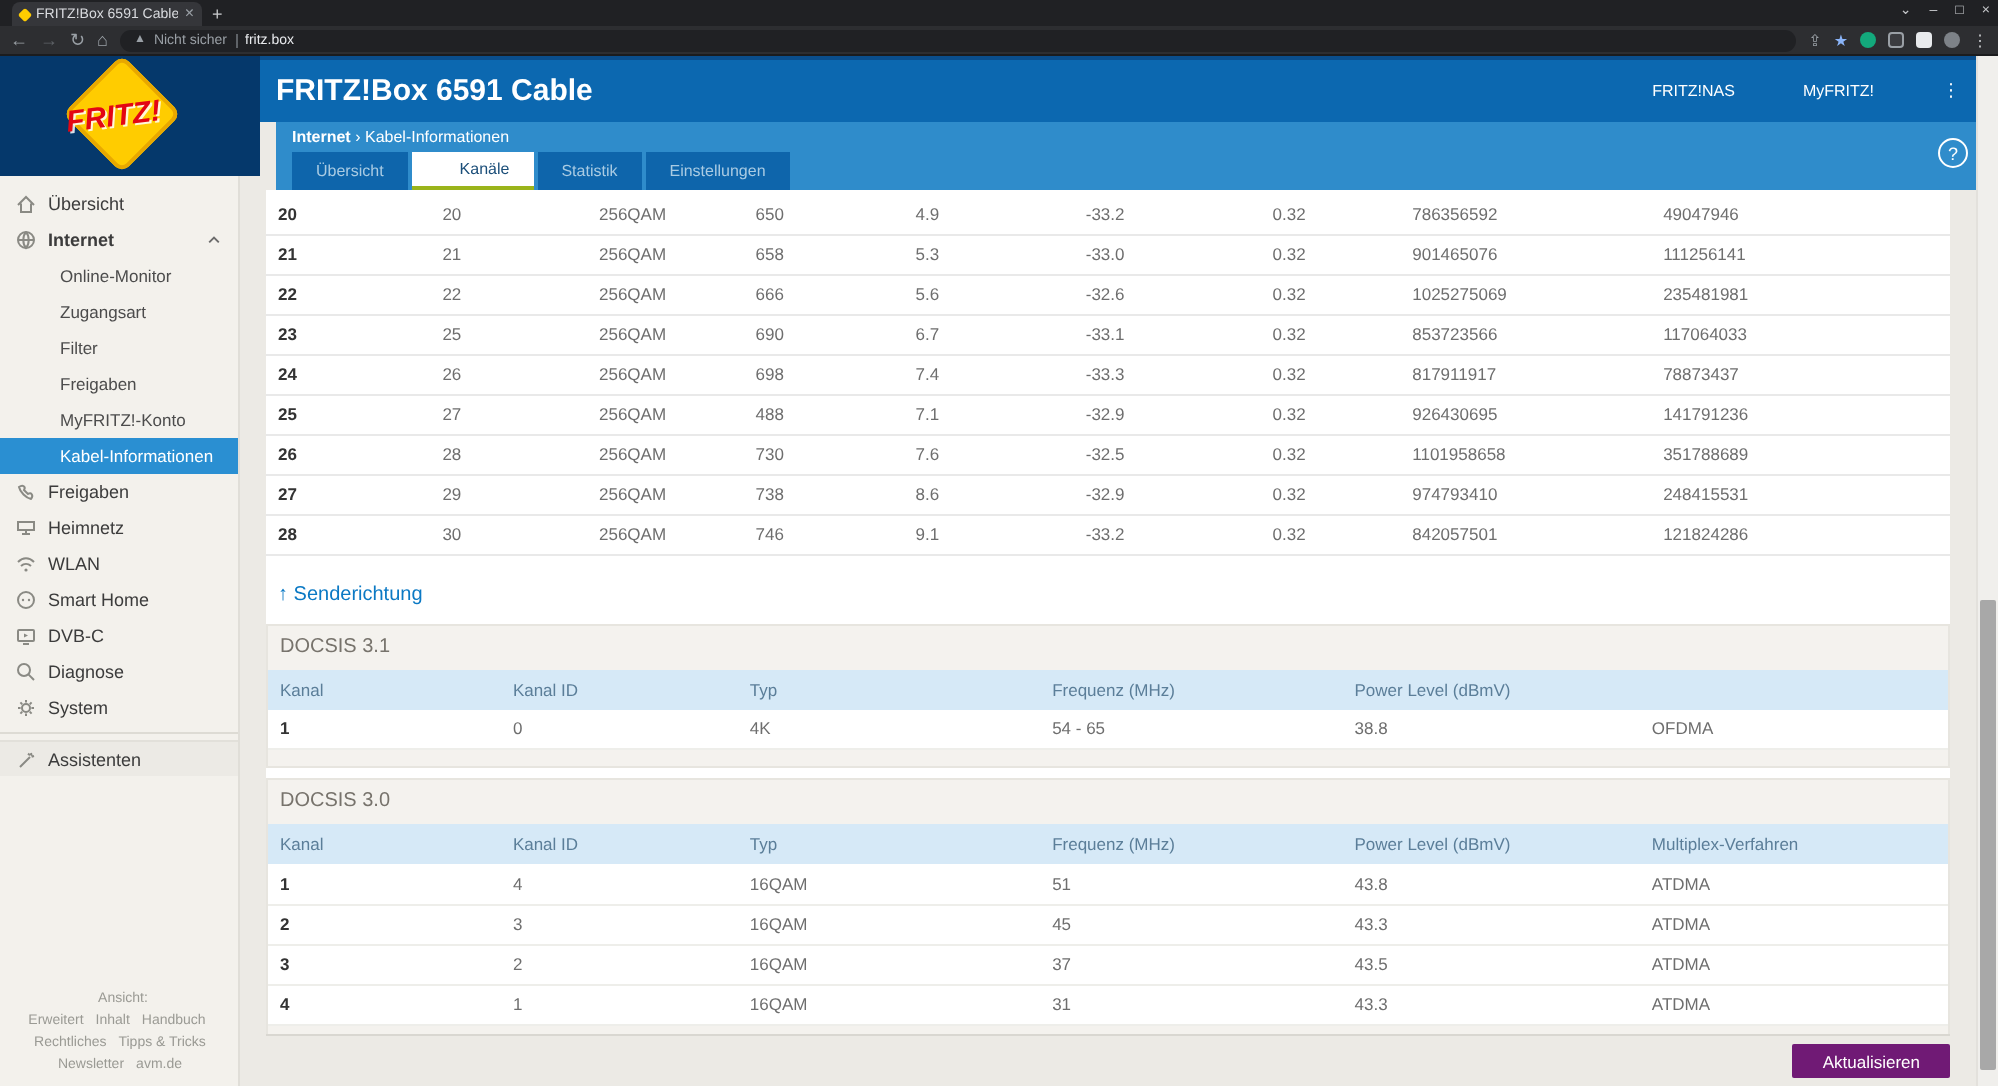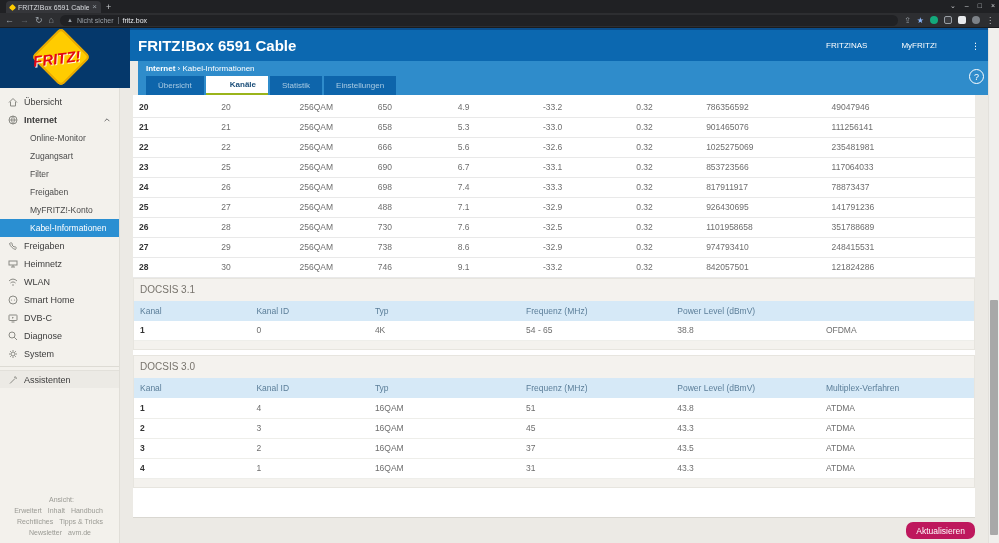--- a/index.html
+++ b/index.html
@@ -51,21 +51,21 @@
   .hdr-menu { color:#fff; font-size:9px; margin-right:8px; }
 
   .sub-band { position:absolute; left:138px; top:33px; width:858px; height:34px; background:#2f8ccb; }
   .crumb { position:absolute; left:8px; top:3px; color:#fff; font-size:8px; }
   .crumb b { font-weight:bold; }
   .help-btn { position:absolute; right:12px; top:8px; width:15px; height:15px; border:1px solid #fff;
     border-radius:50%; color:#fff; font-size:9px; text-align:center; line-height:14px; }
   .tabs { position:absolute; left:8px; bottom:0; display:flex; gap:2px; }
   .ftab { height:19px; padding:0 12px; background:#0e65ab; color:#a9cbe3; font-size:8px;
     display:flex; align-items:center; }
-  .ftab.active { background:#fff; color:#1b4e79; font-weight:bold; border-bottom:2px solid #9ab41b;padding-left:24px; }
+  .ftab.active { background:#fff; color:#1b4e79; font-weight:normal; border-bottom:2px solid #9ab41b;padding-left:24px; }
 
   
   .sidebar { position:absolute; left:0; top:60px; width:120px; height:455px; background:#f3f1ec;
     border-right:1px solid #e0ded8; padding-top:5px; }
   .sb-item { height:18px; display:flex; align-items:center; gap:6px; padding-left:8px;
     font-size:9px; color:#3c3c3c; position:relative; }
   .sb-item svg { width:10px; height:10px; stroke:#8a8a84; fill:none; stroke-width:1; flex:none; }
   .sb-chev { position:absolute; right:8px; top:5px; }
   .sb-chev svg { width:8px; height:8px; stroke:#6b6b6b; fill:none; stroke-width:1.2; }
   .sb-sub { height:18px; display:flex; align-items:center; padding-left:30px; font-size:8.5px; color:#4c4c4c; }
@@ -90,22 +90,22 @@
   .docsis-card { background:#f4f2ee; border:1px solid #e7e5df; margin:0 0 5px 0; padding-bottom:8px; }
   .docsis-title { height:22px; line-height:22px; padding-left:6px; font-size:10px; color:#77736c; }
   .dc-table { font-size:8.5px; color:#6e6e6e; }
   .dc-table th { height:20px; background:#d6e9f7; color:#5b7e99; font-weight:normal; text-align:left;
     padding:0 4px; font-size:8.5px; white-space:nowrap; overflow:hidden;margin-left:40px; }
   .dc-table th:first-child, .dc-table td:first-child { padding-left:6px; }
   .dc-table td { height:20px; padding:0 4px; background:#fff; border-bottom:1px solid #eeeeea;
     white-space:nowrap; overflow:hidden; }
   .dc-table tr td:first-child { font-weight:bold; color:#333; }
 
-  .refresh-btn { position:absolute; right:24px; bottom:4px; height:17px; padding:0 10px;
-    background:#be185d; color:#fff; font-size:8.5px; border:none; border-radius:7px; }
+  .refresh-btn { position:absolute; right:24px; bottom:4px; height:17px; padding:0 15px;
+    background:#701a75; color:#fff; font-size:8.5px; border:none; border-radius:1px; }
 
   
   .scroll-track { position:absolute; right:0; top:0; width:11px; height:515px; background:#f0efec;
     border-left:1px solid #e3e1dc; }
   .scroll-thumb { position:absolute; right:1px; top:272px; width:8px; height:235px; background:#a8a8a8; border-radius:1px; }
 </style>
 </head>
 <body>
 
 <div class="tabstrip">
@@ -376,20 +376,21 @@
             <td>746</td>
             <td>9.1</td>
             <td>-33.2</td>
             <td>0.32</td>
             <td>842057501</td>
             <td>121824286</td>
           </tr>
         </tbody>
     </table>
 
+    <div class="up-heading">↑ Senderichtung</div>
 
     <div class="docsis-card">
       <div class="docsis-title">DOCSIS 3.1</div>
       <table class="dc-table">
         <colgroup>
           <col style="width:14.1%">
             <col style="width:14.1%">
             <col style="width:18%">
           <col style="width:18%">
             <col style="width:17.7%">

